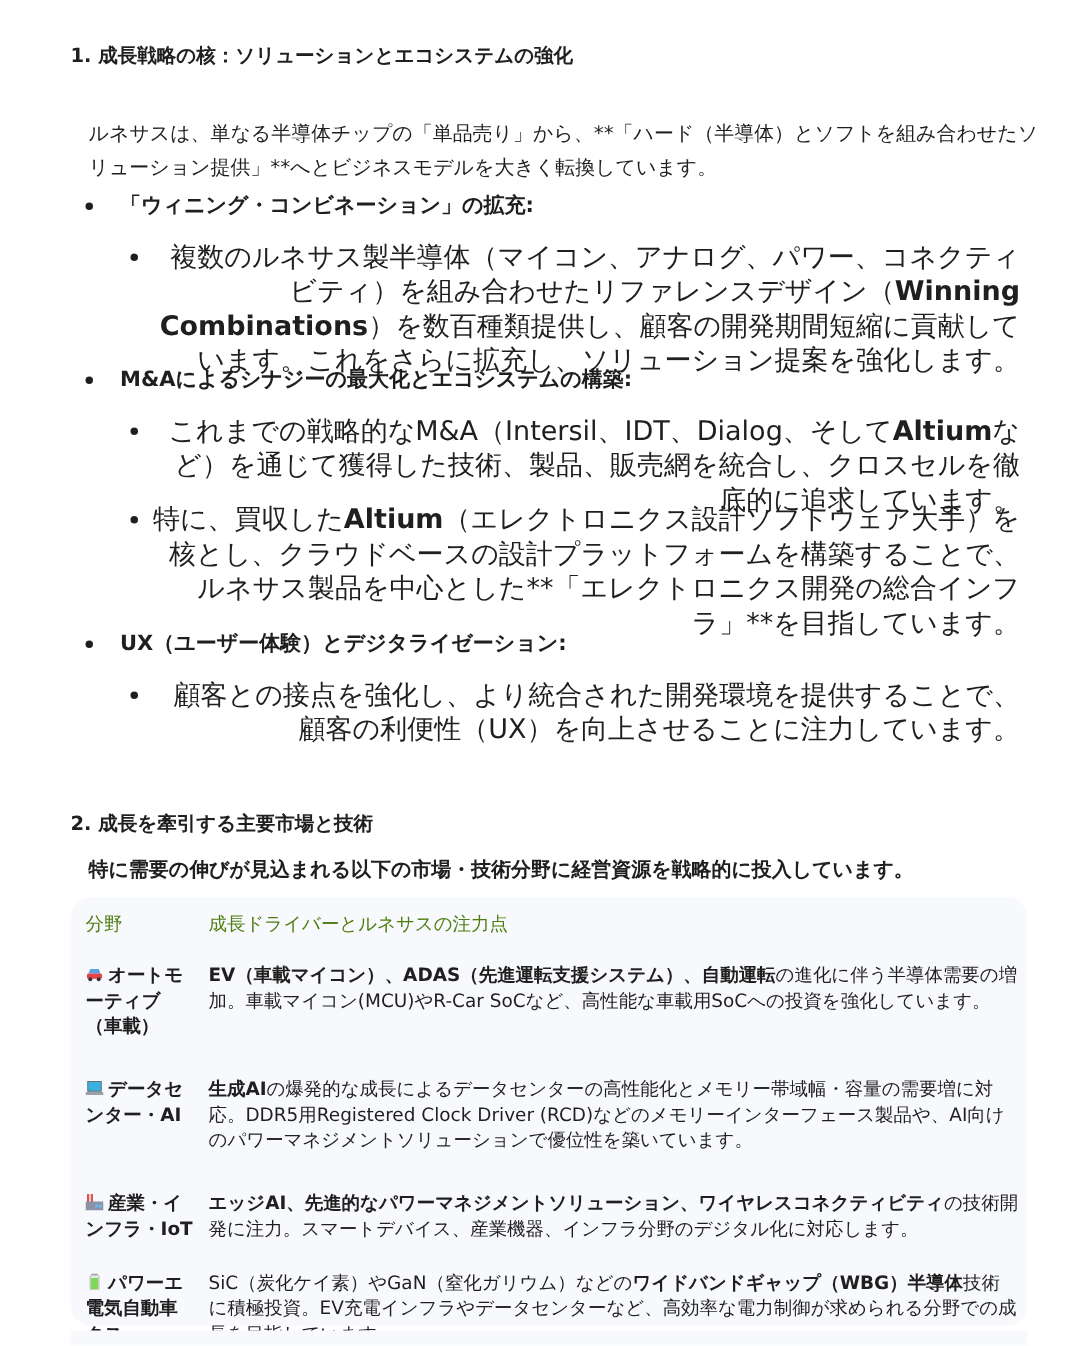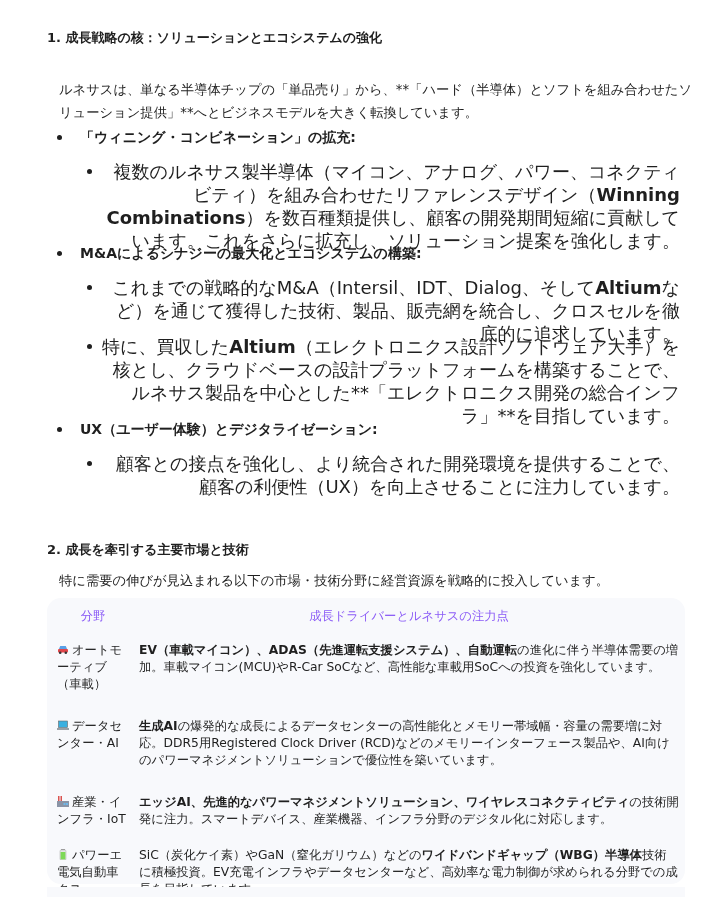--- a/index.html
+++ b/index.html
@@ -29,22 +29,22 @@
       position: absolute; left: 0; top: 598px; width: 638px; height: 286px;
       background: #f8f9fc; border-radius: 14px;
     }
     .tbl-foot {
       position: absolute; left: 0; top: 887px; width: 638px; height: 20px;
       background: #f8f9fc;
     }
     .row { position: absolute; left: 0; width: 638px; }
     .c1 { position: absolute; left: 10px; width: 72px; font-size: 12.3px; line-height: 17px; }
     .c2 { position: absolute; left: 92px; width: 540px; font-size: 12.3px; line-height: 17px; }
-    .hdr .c1, .hdr .c2 { color: #8b5cf6; text-align: center; }
-    .c1.b { font-weight: normal; }
+    .hdr .c1, .hdr .c2 { color: #4d7c0f; }
+    .c1.b { font-weight: bold; }
     .emoji { display: inline-block; width: 12px; height: 11px; vertical-align: -1px; margin-right: 3px; }
   </style>
 </head>
 <body>
 
 <div class="page">
 
   <h3 class="h3" style="top:28px;">1. 成長戦略の核：ソリューションとエコシステムの強化</h3>
 
   <p class="para" style="top:66px;">ルネサスは、単なる半導体チップの「単品売り」から、**「ハード（半導体）とソフトを組み合わせたソリューション提供」**へとビジネスモデルを大きく転換しています。</p>
@@ -75,21 +75,21 @@
     <span class="dot"></span>
     <span class="txt">UX（ユーザー体験）とデジタライゼーション:</span>
   </div>
   <div class="li2" style="top:452px;">
     <span class="dot"></span>
     <span class="txt">顧客との接点を強化し、より統合された開発環境を提供することで、顧客の利便性（UX）を向上させることに注力しています。</span>
   </div>
 
   <h3 class="h3" style="top:540px;">2. 成長を牽引する主要市場と技術</h3>
 
-  <p class="para" style="top:557px; white-space:nowrap;">特に需要の伸びが見込まれる以下の市場・技術分野に経営資源を戦略的に投入しています。</p>
+  <p class="para" style="top:557px; white-space:nowrap;font-weight:bold;">特に需要の伸びが見込まれる以下の市場・技術分野に経営資源を戦略的に投入しています。</p>
 
   <div class="tbl">
     <div class="row hdr" style="top:10px;">
       <div class="c1">分野</div>
       <div class="c2">成長ドライバーとルネサスの注力点</div>
     </div>
 
     <div class="row" style="top:44px;">
       <div class="c1 b">
         <span class="emoji">

